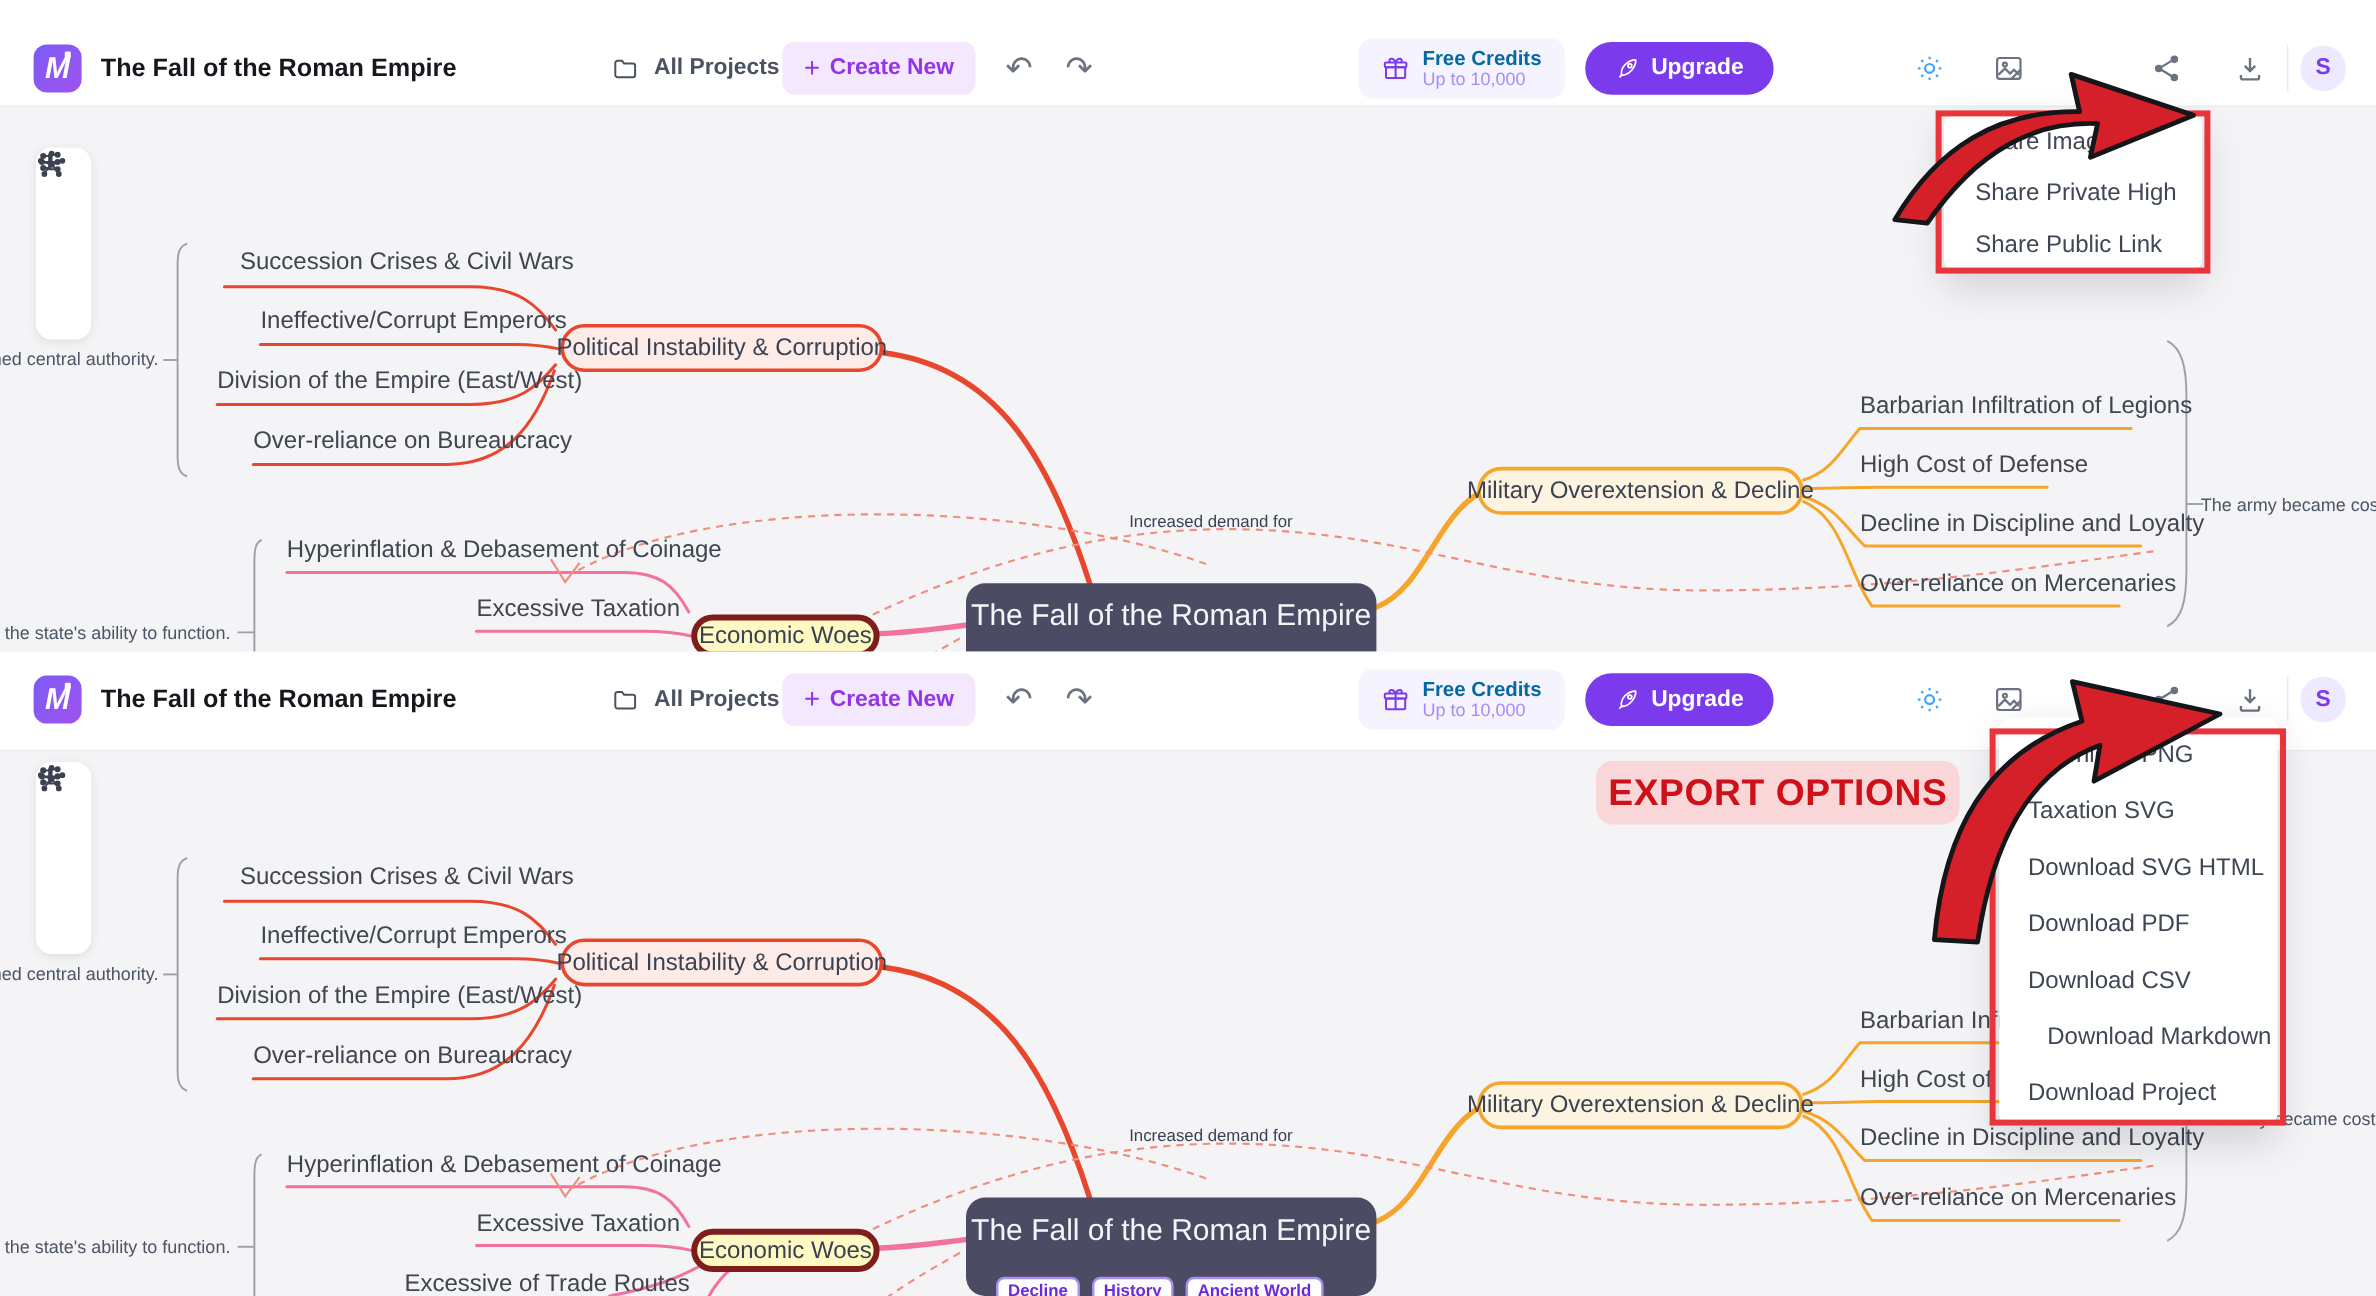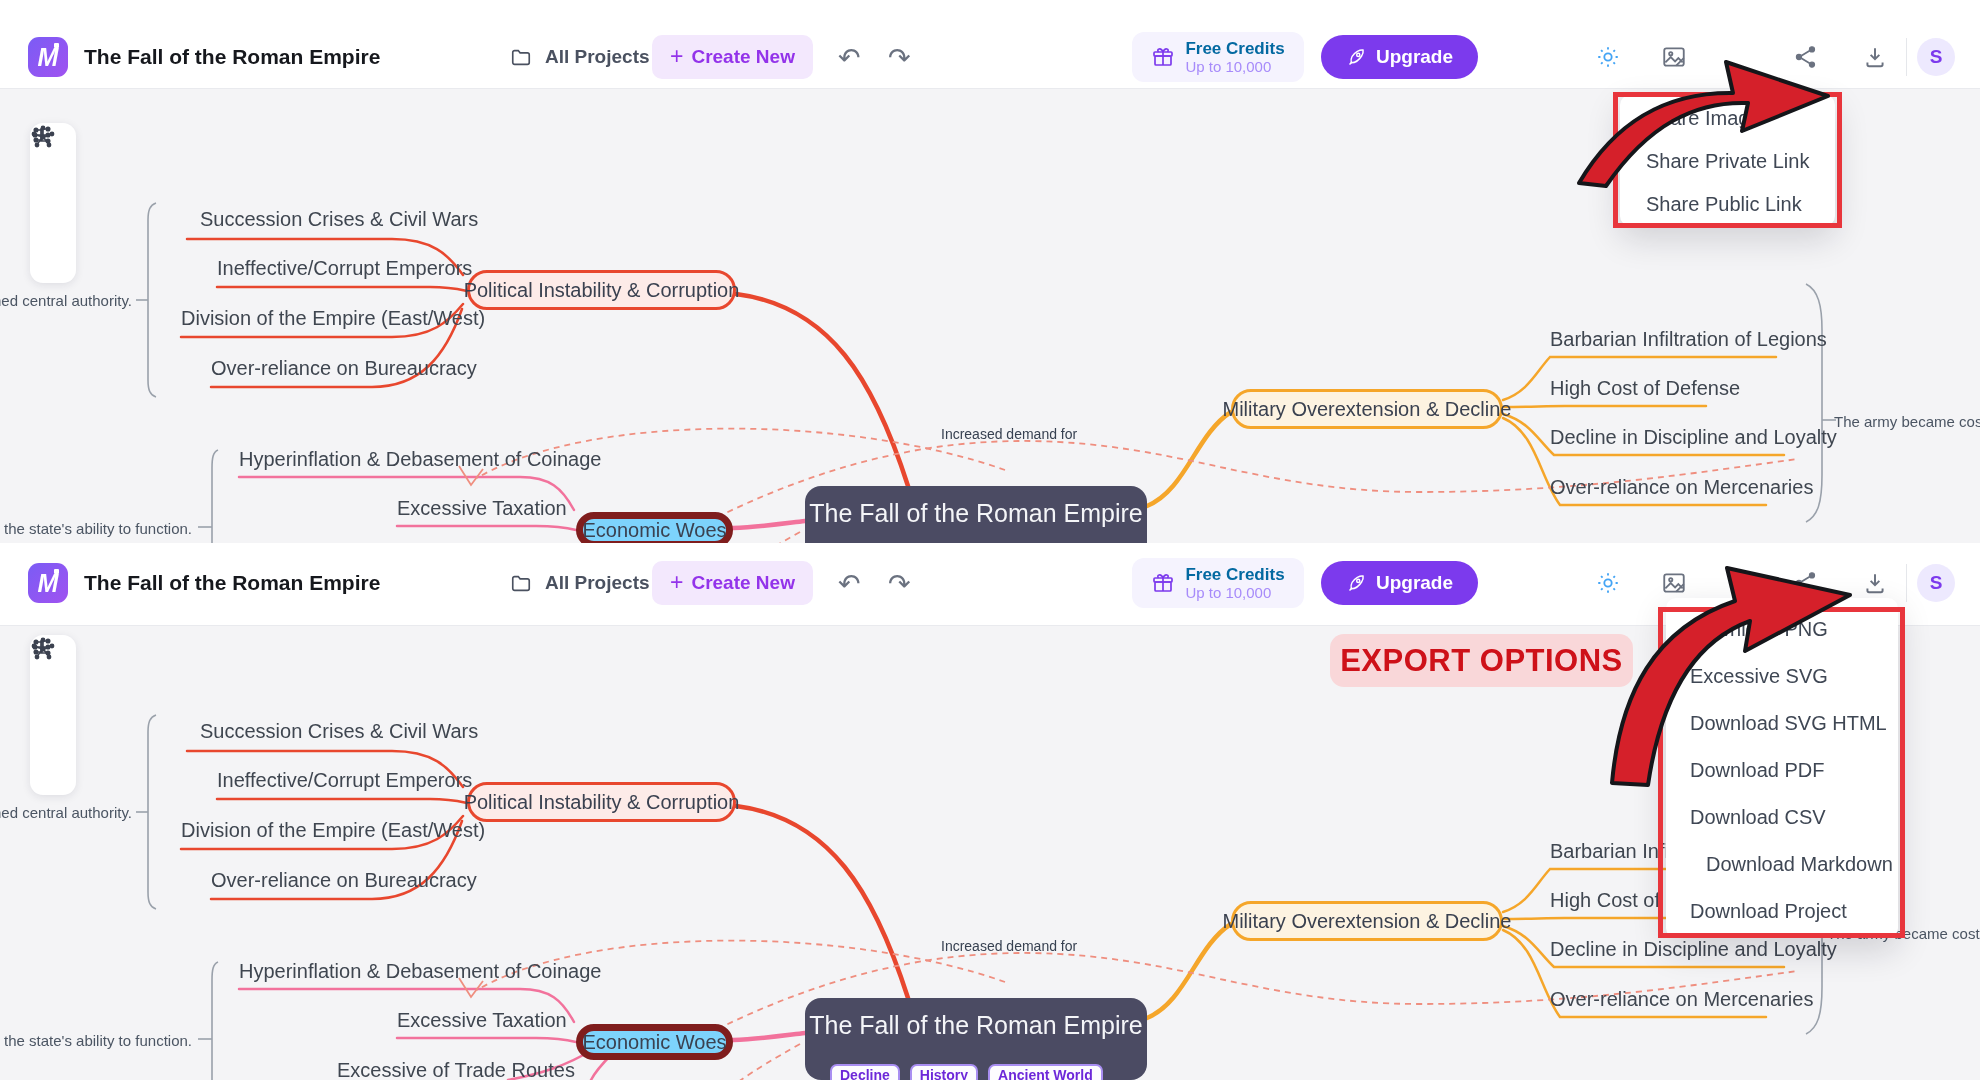--- a/index.html
+++ b/index.html
@@ -41,21 +41,21 @@
 
   
   .map{position:absolute;left:0;top:0;width:1980px;height:620px;z-index:1;}
   #panel-b .map{top:-31px;}
   .map svg{position:absolute;left:0;top:0;}
   .nlabel{position:absolute;font-size:20px;color:#3f4650;white-space:nowrap;transform:translateY(-50%);}
   .pill{position:absolute;display:flex;align-items:center;justify-content:center;
     border-radius:22px;font-size:20px;color:#3a4150;white-space:nowrap;box-sizing:border-box;}
   .pill-red{background:#fdebe8;border:3px solid #e8472e;}
   .pill-orange{background:#fdf3e1;border:3px solid #f5a62a;}
-  .pill-pink{background:#7dd3fc;border:7px solid #7f1d1d;}
+  .pill-pink{background:#fef9c3;border:5px solid #7f1d1d;}
   .root-node{position:absolute;background:#4b4b63;border-radius:16px;box-sizing:border-box;
     padding-top:13px;display:flex;flex-direction:column;align-items:center;}
   .root-title{color:#f4f5f8;font-size:25px;font-weight:500;white-space:nowrap;}
   .tagrow{display:flex;gap:10px;margin-top:24px;align-self:flex-start;padding-left:25px;}
   .tag{background:#fdfcff;border:2px solid #a98ef2;border-radius:7px;color:#6d28d9;
     font-size:14px;font-weight:600;padding:1px 8px;white-space:nowrap;}
   .map-note{position:absolute;font-size:15px;color:#4b5563;white-space:nowrap;transform:translateY(-50%);}
   .edge-label{position:absolute;font-size:14px;color:#374151;white-space:nowrap;}
   .toolbar{position:absolute;left:30px;top:123px;width:46px;height:160px;background:#fff;
     border-radius:13px;box-shadow:0 2px 8px rgba(30,30,60,.10);display:flex;flex-direction:column;
@@ -239,21 +239,21 @@
         <path d="M12 4 v9 M8 10 l4 4 4 -4 M5 17 v2 a1.5 1.5 0 0 0 1.5 1.5 h11 a1.5 1.5 0 0 0 1.5 -1.5 v-2"></path>
         </svg>
     </div>
     <div class="hi vdiv"></div>
     <div class="hi avatar">S</div>
   </header>
 
   <div class="annot">
     <div class="menu" style="left:1620px;top:95px;width:215px;height:131px;padding-top:2px">
       <div class="menu-item" style="height:43px">Share Image</div>
-      <div class="menu-item" style="height:43px">Share Private Link</div>
+      <div class="menu-item" style="height:43px">Share Private High</div>
       <div class="menu-item" style="height:43px">Share Public Link</div>
     </div>
     <div class="redbox" style="left:1613px;top:92px;width:229px;height:136px"></div>
     <svg class="arrow-svg" width="1980" height="543">
       <path d="M1579 183 C1615 122 1665 92 1733 93 L1726 62 L1828 96 L1742 131 L1748 103 C1695 101 1648 125 1606 186 Z" fill="#d5202a" stroke="#15161a" stroke-width="4" stroke-linejoin="round"></path>
     </svg>
   </div>
 </section>
 
 <section class="panel" id="panel-b">
@@ -419,21 +419,21 @@
         <path d="M12 4 v9 M8 10 l4 4 4 -4 M5 17 v2 a1.5 1.5 0 0 0 1.5 1.5 h11 a1.5 1.5 0 0 0 1.5 -1.5 v-2"></path>
         </svg>
     </div>
     <div class="hi vdiv"></div>
     <div class="hi avatar">S</div>
   </header>
 
   <div class="annot">
     <div class="menu" style="left:1666px;top:55px;width:232px;height:340px;padding-top:8px">
       <div class="menu-item" style="height:47px;padding-left:24px">Download PNG</div>
-      <div class="menu-item" style="height:47px;padding-left:24px">Excessive SVG</div>
+      <div class="menu-item" style="height:47px;padding-left:24px">Taxation SVG</div>
       <div class="menu-item" style="height:47px;padding-left:24px">Download SVG HTML</div>
       <div class="menu-item" style="height:47px;padding-left:24px">Download PDF</div>
       <div class="menu-item" style="height:47px;padding-left:24px">Download CSV</div>
       <div class="menu-item" style="height:47px;padding-left:40px">Download Markdown</div>
       <div class="menu-item" style="height:47px;padding-left:24px">Download Project</div>
     </div>
     <div class="redbox" style="left:1658px;top:64px;width:247px;height:331px"></div>
     <div class="badge" style="left:1330px;top:91px;width:303px;height:53px">EXPORT OPTIONS</div>
     <svg class="arrow-svg" width="1980" height="537">
       <path d="M1612 240 C1620 150 1655 85 1735 58 L1727 25 L1850 52 L1745 108 L1750 78 C1690 100 1660 160 1648 242 Z" fill="#d5202a" stroke="#15161a" stroke-width="4" stroke-linejoin="round"></path>

